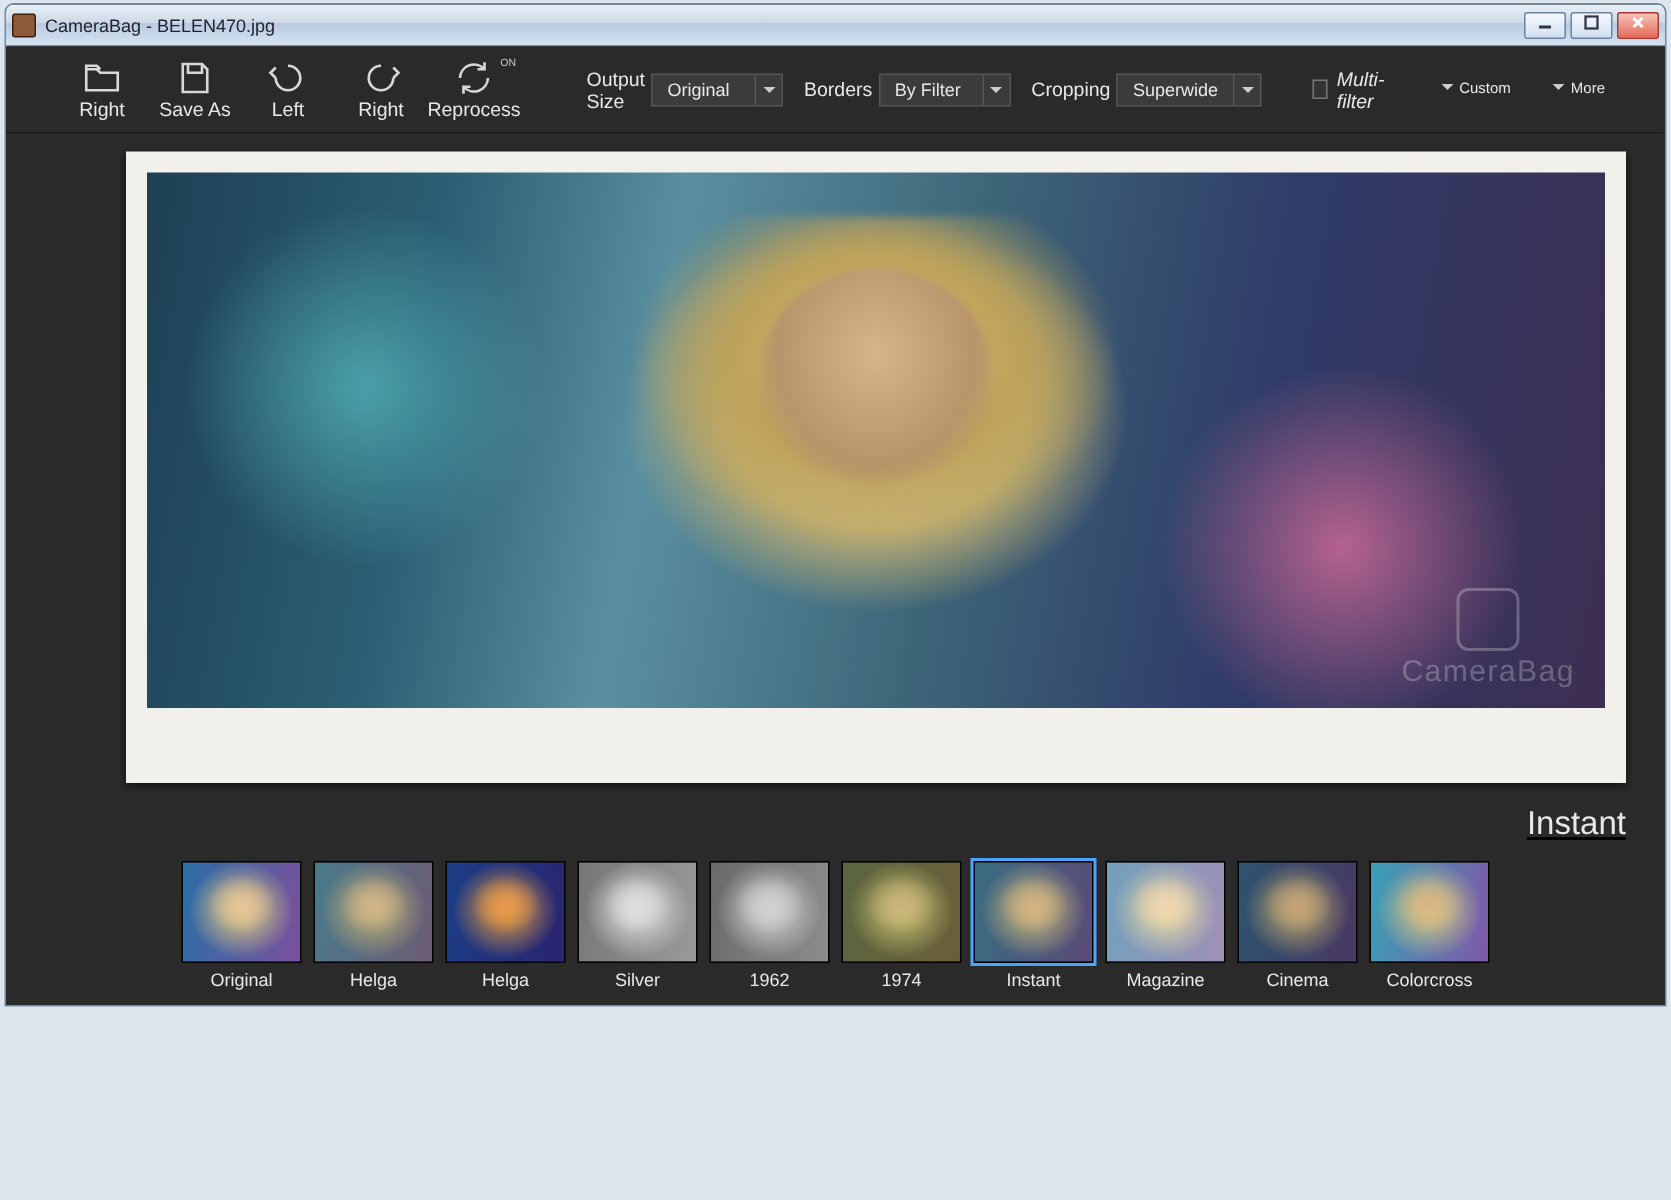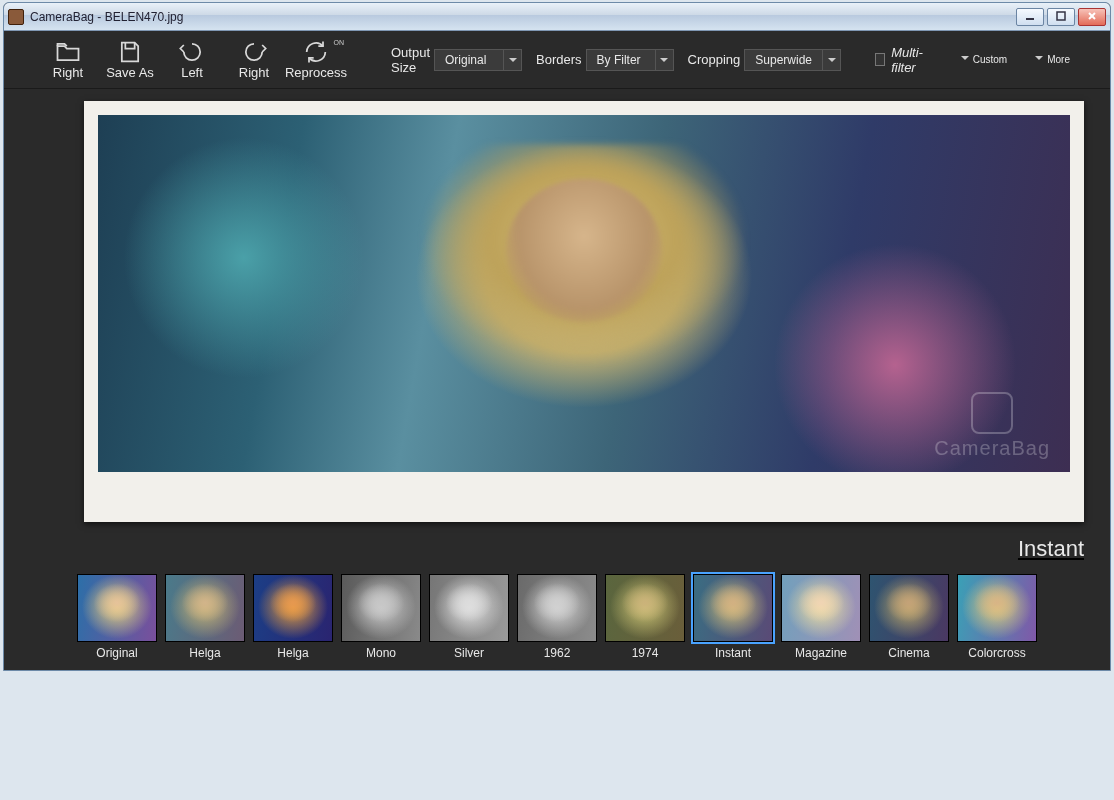--- a/index.html
+++ b/index.html
@@ -306,26 +306,20 @@
         </div>
         <div class="lbl">Helga</div>
       </div>
       <div class="thumb">
         <div class="img f-lolo">
           <div class="bg1"></div>
         </div>
         <div class="lbl">Helga</div>
       </div>
       <div class="thumb">
-        <div class="img f-mono">
-          <div class="bg1"></div>
-        </div>
-        <div class="lbl">Mono</div>
-      </div>
-      <div class="thumb">
         <div class="img f-silver">
           <div class="bg1"></div>
         </div>
         <div class="lbl">Silver</div>
       </div>
       <div class="thumb">
         <div class="img f-1962">
           <div class="bg1"></div>
         </div>
         <div class="lbl">1962</div>

